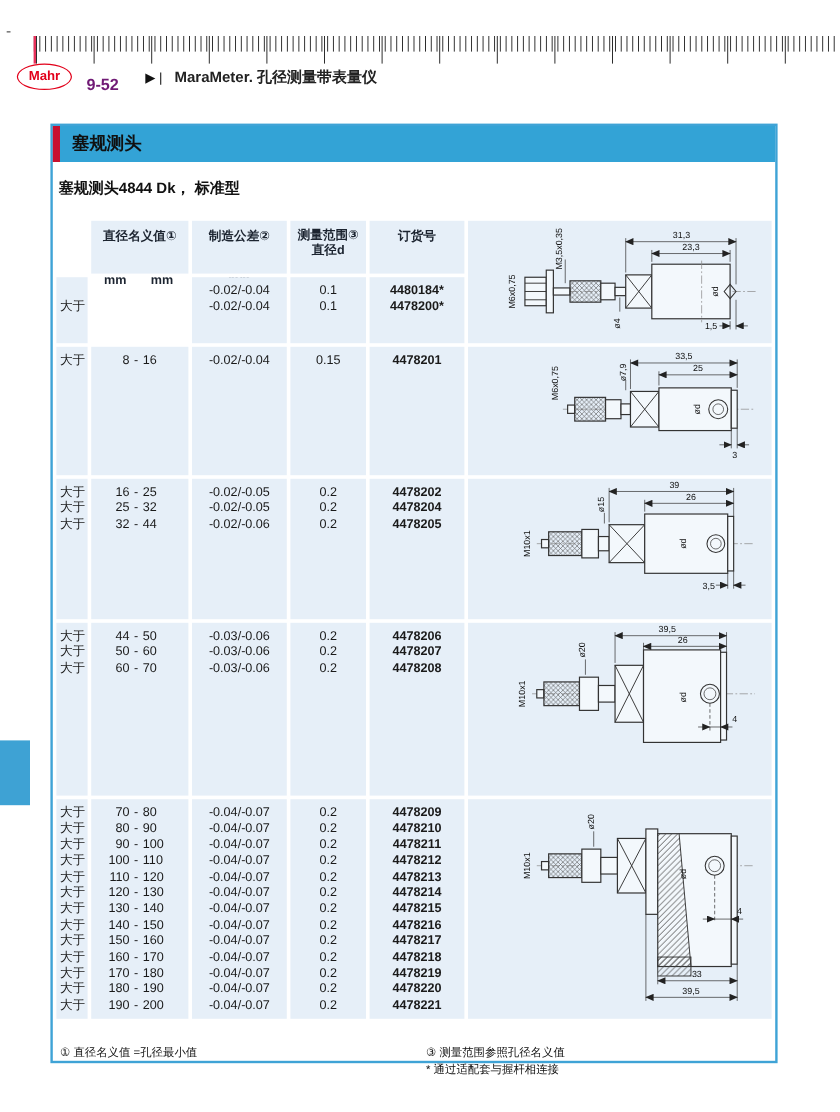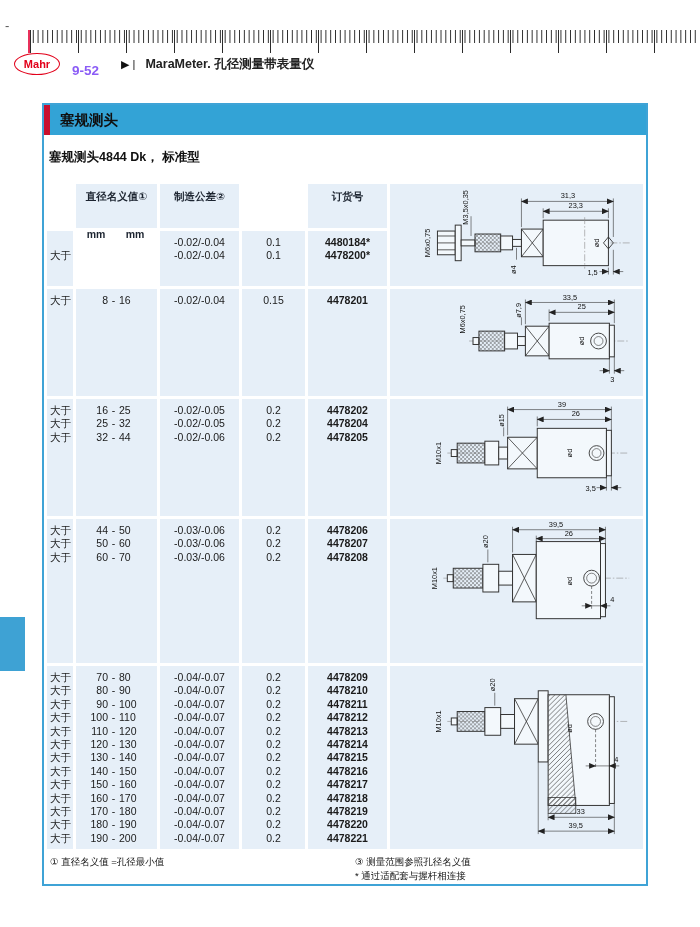--- a/index.html
+++ b/index.html
@@ -19,21 +19,21 @@
     background-position:0 0,50px 0;
     background-repeat:repeat-x,repeat-x;
   }
   .ruler-red{position:absolute;left:28px;top:30px;width:1.5px;height:23px;background:#e8315b;}
   .pagehead{position:absolute;left:14px;top:52px;height:24px;display:flex;align-items:center;gap:10px;}
   .mahr-logo{
     width:44px;height:20px;border:1.6px solid #e2001a;border-radius:50%;
     display:flex;align-items:center;justify-content:center;
     color:#e2001a;font-weight:700;font-size:11px;letter-spacing:0;
   }
-  .page-num{color:#8b5cf6;font-weight:700;font-size:13.5px;margin-left:2px;margin-top:12px;}
+  .page-num{color:#701a75;font-weight:700;font-size:13.5px;margin-left:2px;margin-top:12px;}
   .head-marker{font-size:11px;color:#111;margin-left:12px;}
   .head-title{font-size:12.5px;font-weight:700;color:#222;}
   .side-tab{position:absolute;left:0;top:617px;width:25px;height:54px;background:#3ea2d4;}
 
   
   .box{
     position:absolute;left:42px;top:103px;width:606px;height:783px;
     background:#fff;border:2px solid #3fa3d6;box-sizing:border-box;
   }
   .titlebar{position:relative;height:30px;background:#33a3d6;padding-left:19px;}
@@ -78,21 +78,21 @@
   .o{fill:#f3f8fc;stroke:#333;stroke-width:1;}
   .k{fill:url(#kn);stroke:#333;stroke-width:1;}
   .h{fill:url(#ht);stroke:none;}
   .ln{stroke:#333;stroke-width:0.8;fill:none;}
   .cl{stroke:#8a8a8a;stroke-width:0.6;fill:none;stroke-dasharray:7 2 1.5 2;}
   .dim,.ext{stroke:#333;stroke-width:0.6;fill:none;}
   .dsh{stroke:#333;stroke-width:0.6;fill:none;stroke-dasharray:3 2;}
   svg text{font:7.5px "Liberation Sans","DejaVu Sans",sans-serif;fill:#111;text-anchor:middle;}
 
   
-  .footnotes{display:flex;padding:6px 6px 0 6px;font-size:9.5px;color:#111;}
+  .footnotes{display:flex;padding:22px 6px 0 6px;font-size:9.5px;color:#111;}
   .fn-col{line-height:1.45;}
   .fn-left{width:305px;}
   .fn-right{flex:1;}
 </style>
 </head>
 <body>
 
 <div class="corner-dash">-</div>
 <div class="ruler"></div>
 <div class="ruler-red"></div>
@@ -119,20 +119,27 @@
     <div class="hcell" style="grid-column:2;grid-row:1">
       <span>直径名义值①</span>
       <span class="h-units">
         <span class="u1">mm</span>
         <span class="u2">mm</span>
       </span>
     </div>
     <div class="hcell" style="grid-column:3;grid-row:1">
       <span>制造公差②</span>
       <span>mm</span>
+    </div>
+    <div class="hcell" style="grid-column:4;grid-row:1">
+      <span class="two-line">
+        <span>测量范围③</span><br>
+        <span>直径d</span>
+      </span>
+      <span></span>
     </div>
     <div class="hcell" style="grid-column:5;grid-row:1">
       <span>订货号</span>
       <span></span>
     </div>
 
     <div class="dcell c-gt" style="grid-column:1;grid-row:2">
         <div>&nbsp;</div>
         <div>大于</div>
       </div>

